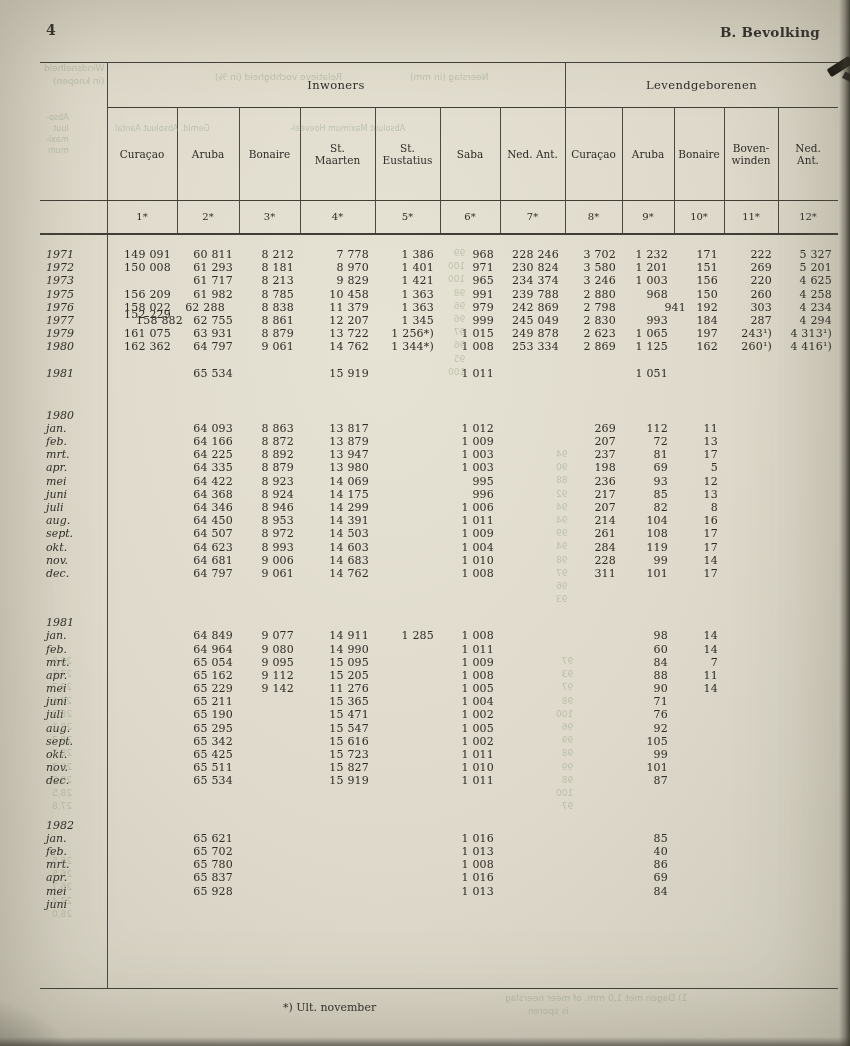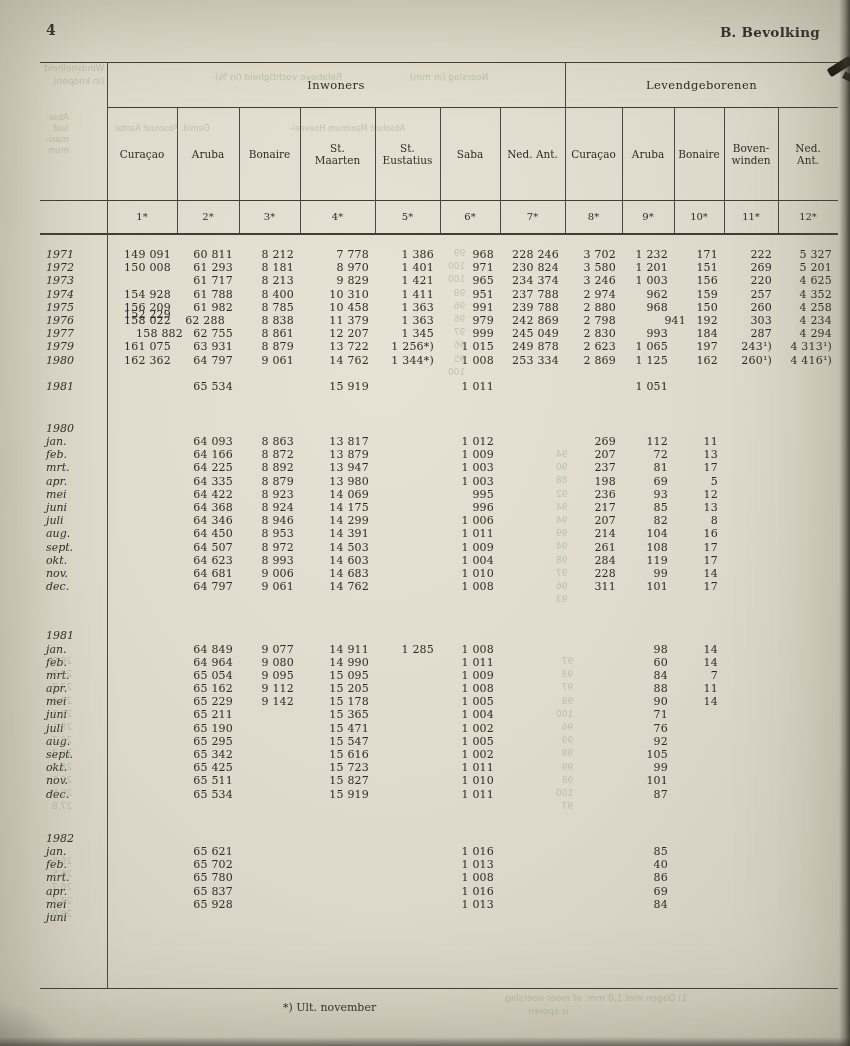--- a/index.html
+++ b/index.html
@@ -155,35 +155,20 @@
           <div class="cell" style="left: 335px; width: 59px;">1 421</div>
           <div class="cell" style="left: 400px; width: 54px;">965</div>
           <div class="cell" style="left: 460px; width: 59px;">234 374</div>
           <div class="cell" style="left: 525px; width: 51px;">3 246</div>
           <div class="cell" style="left: 582px; width: 46px;">1 003</div>
           <div class="cell" style="left: 634px; width: 44px;">156</div>
           <div class="cell" style="left: 684px; width: 48px;">220</div>
           <div class="cell" style="left: 738px; width: 54px;">4 625</div>
         </div>
         <div class="trow">
-          <div class="rlabel">1974</div>
-          <div class="cell" style="left: 67px; width: 64px;">154 928</div>
-          <div class="cell" style="left: 137px; width: 56px;">61 788</div>
-          <div class="cell" style="left: 199px; width: 55px;">8 400</div>
-          <div class="cell" style="left: 260px; width: 69px;">10 310</div>
-          <div class="cell" style="left: 335px; width: 59px;">1 411</div>
-          <div class="cell" style="left: 400px; width: 54px;">951</div>
-          <div class="cell" style="left: 460px; width: 59px;">237 788</div>
-          <div class="cell" style="left: 525px; width: 51px;">2 974</div>
-          <div class="cell" style="left: 582px; width: 46px;">962</div>
-          <div class="cell" style="left: 634px; width: 44px;">159</div>
-          <div class="cell" style="left: 684px; width: 48px;">257</div>
-          <div class="cell" style="left: 738px; width: 54px;">4 352</div>
-        </div>
-        <div class="trow">
           <div class="rlabel">1975</div>
           <div class="cell" style="left: 67px; width: 64px;">156 209</div>
           <div class="cell" style="left: 137px; width: 56px;">61 982</div>
           <div class="cell" style="left: 199px; width: 55px;">8 785</div>
           <div class="cell" style="left: 260px; width: 69px;">10 458</div>
           <div class="cell" style="left: 335px; width: 59px;">1 363</div>
           <div class="cell" style="left: 400px; width: 54px;">991</div>
           <div class="cell" style="left: 460px; width: 59px;">239 788</div>
           <div class="cell" style="left: 525px; width: 51px;">2 880</div>
           <div class="cell" style="left: 582px; width: 46px;">968</div>
@@ -414,21 +399,21 @@
           <div class="cell" style="left: 199px; width: 55px;">9 112</div>
           <div class="cell" style="left: 260px; width: 69px;">15 205</div>
           <div class="cell" style="left: 400px; width: 54px;">1 008</div>
           <div class="cell" style="left: 582px; width: 46px;">88</div>
           <div class="cell" style="left: 634px; width: 44px;">11</div>
         </div>
         <div class="trow">
           <div class="rlabel">mei</div>
           <div class="cell" style="left: 137px; width: 56px;">65 229</div>
           <div class="cell" style="left: 199px; width: 55px;">9 142</div>
-          <div class="cell" style="left: 260px; width: 69px;">15 178</div>
+          <div class="cell" style="left: 260px; width: 69px;">11 276</div>
           <div class="cell" style="left: 400px; width: 54px;">1 005</div>
           <div class="cell" style="left: 582px; width: 46px;">90</div>
           <div class="cell" style="left: 634px; width: 44px;">14</div>
         </div>
         <div class="trow">
           <div class="rlabel">juni</div>
           <div class="cell" style="left: 137px; width: 56px;">65 211</div>
           <div class="cell" style="left: 260px; width: 69px;">15 365</div>
           <div class="cell" style="left: 400px; width: 54px;">1 004</div>
           <div class="cell" style="left: 582px; width: 46px;">71</div>

